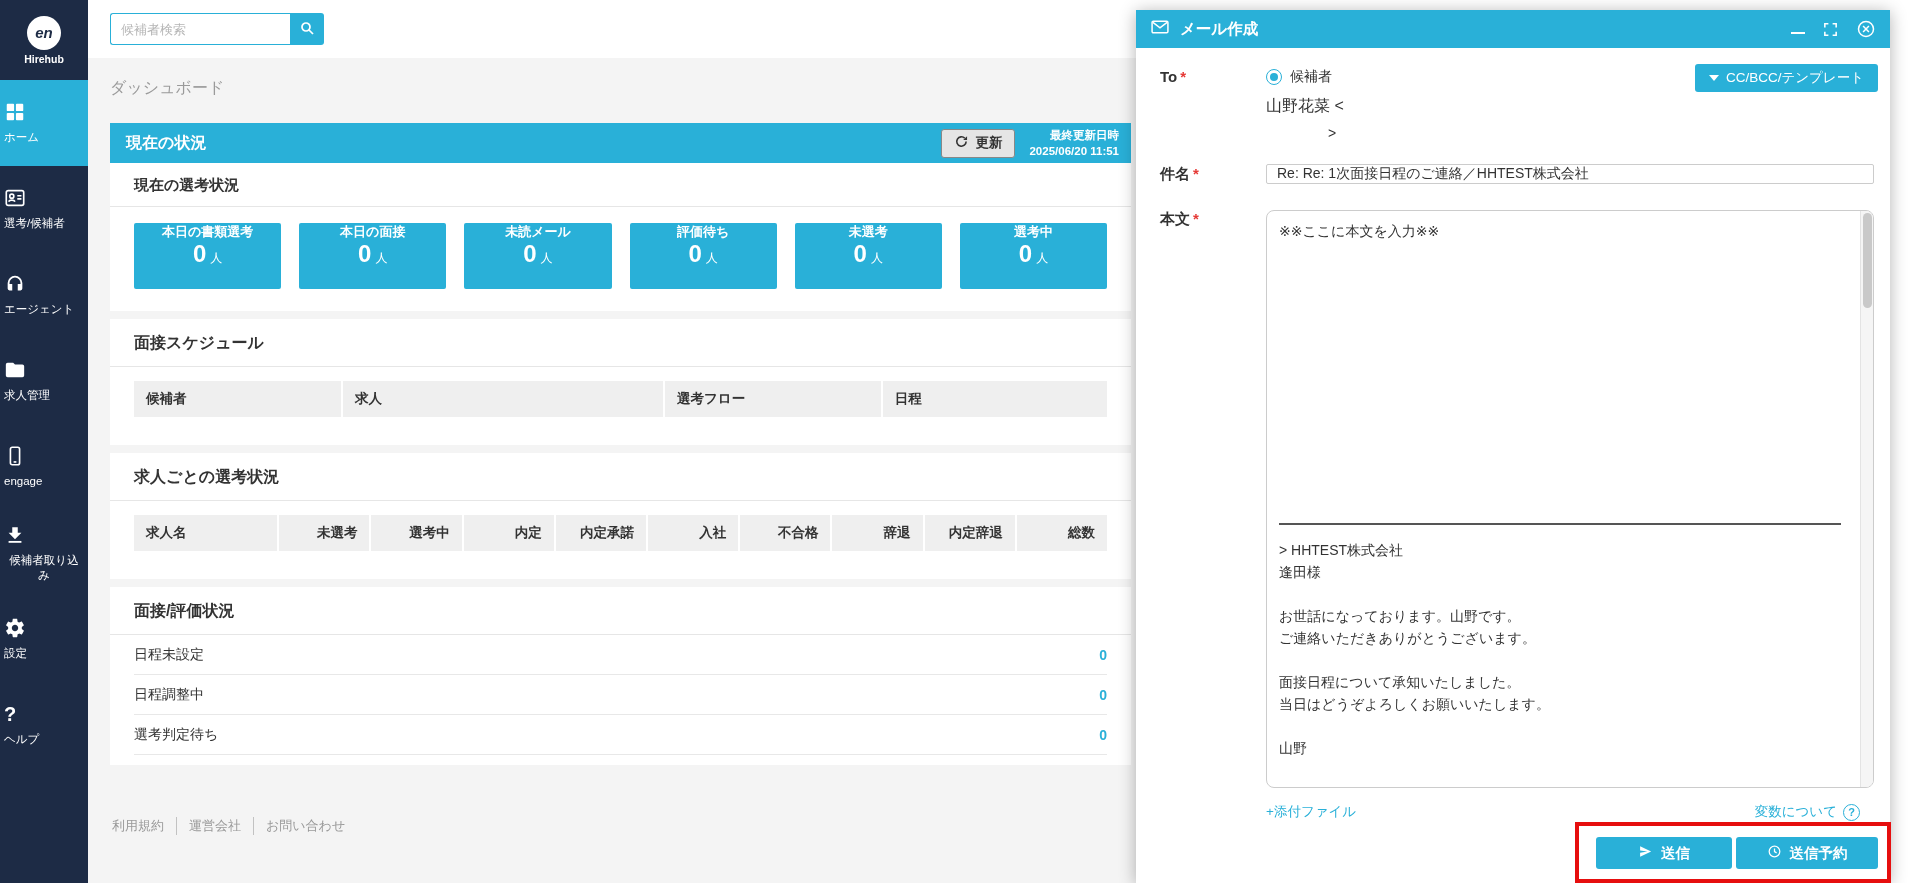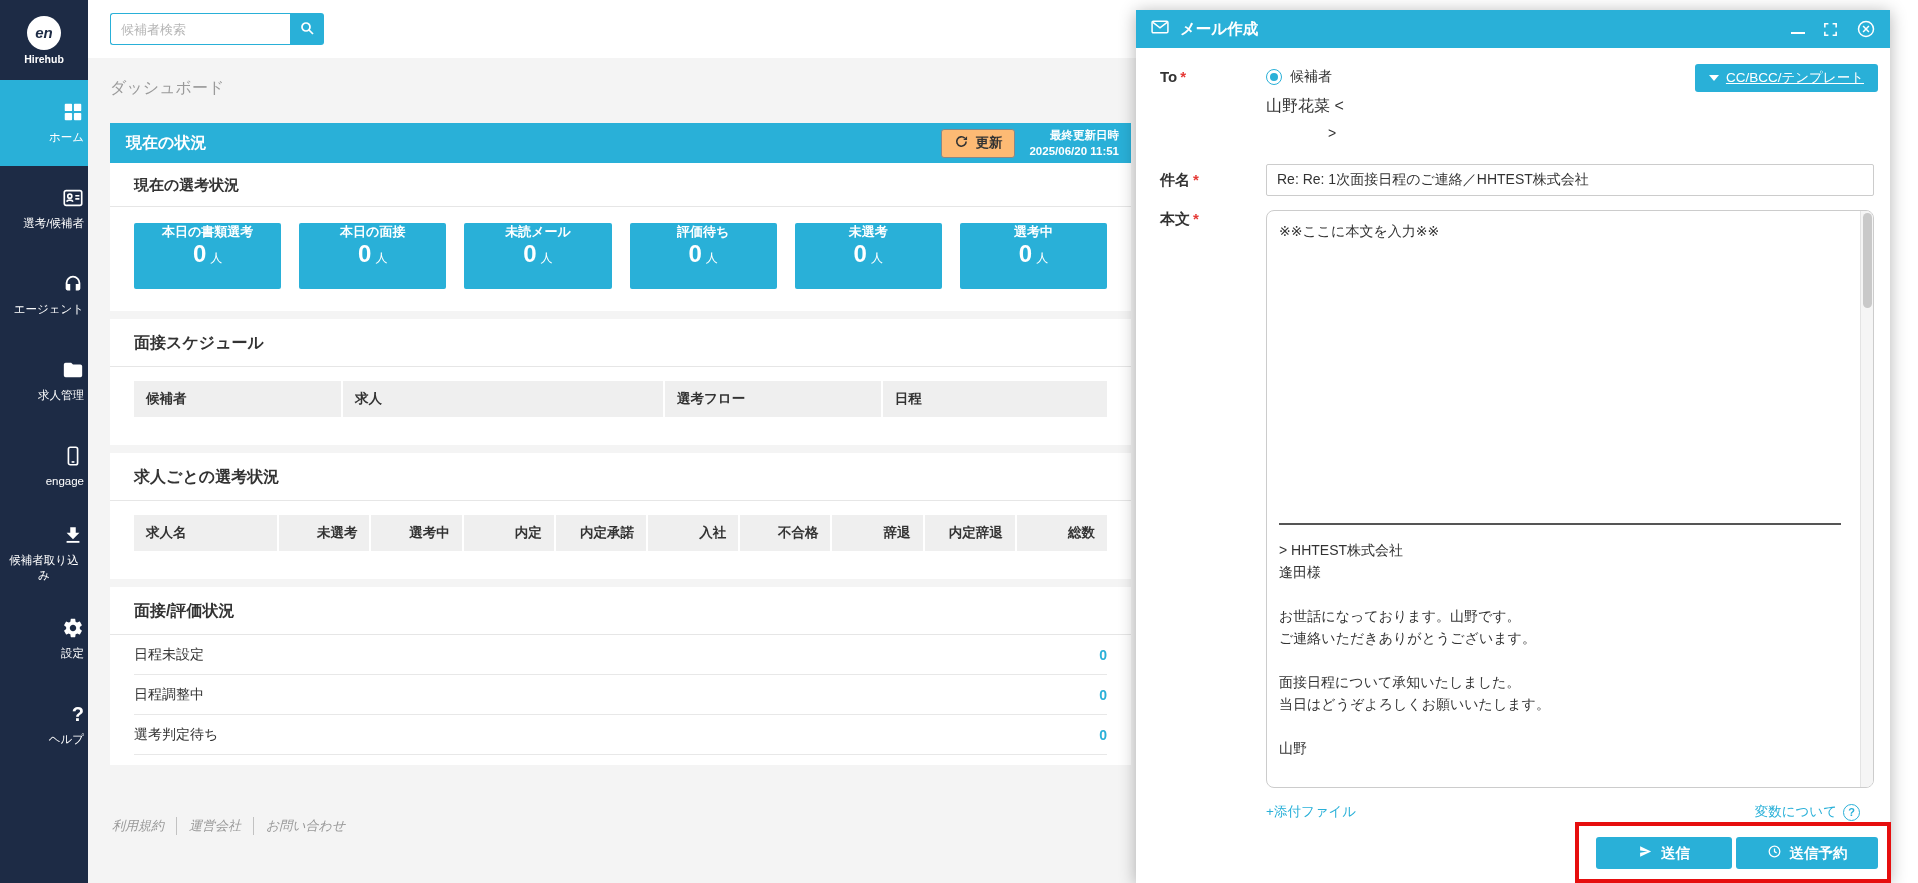--- a/index.html
+++ b/index.html
@@ -6,21 +6,21 @@
   html,body { width:1918px; height:883px; overflow:hidden; background:#fff;
               font-family:"Liberation Sans","DejaVu Sans",sans-serif; color:#333; }
   :root { --accent:#29b0d8; --sidebar-bg:#1d2b45; --annotation-red:#e60e0e; }
 
   
   .sidebar { position:fixed; left:0; top:0; width:88px; height:883px; background:var(--sidebar-bg); z-index:5; }
   .logo { height:80px; display:flex; flex-direction:column; align-items:center; justify-content:center; gap:3px; }
   .logo-circle { width:34px; height:34px; background:#fff; border-radius:50%; display:flex; align-items:center; justify-content:center;
                  color:var(--sidebar-bg); font-weight:bold; font-style:italic; font-size:15px; }
   .logo-sub { color:#fff; font-size:10.5px; font-weight:bold; }
-  .nav-item { height:86px; display:flex; flex-direction:column; align-items:flex-end; justify-content:center; gap:7px;
+  .nav-item { height:86px; display:flex; flex-direction:column; align-items:flex-start; justify-content:center; gap:7px;
               color:#fff; font-size:11.5px; text-align:center; padding:0 4px; line-height:1.25; cursor:pointer; }
   .nav-item.active { background:var(--accent); }
   .nav-item svg { width:22px; height:22px; display:block; }
   .help-glyph { font-size:20px; font-weight:bold; line-height:22px; }
 
   
   .main { margin-left:88px; height:883px; background:#fff; }
   .topbar { height:58px; background:#fff; padding:13px 0 0 22px; }
   .searchbox { display:flex; width:214px; }
   .searchbox input { width:180px; height:32px; border:1px solid var(--accent); border-right:none; border-radius:3px 0 0 3px;
@@ -31,21 +31,21 @@
   .search-btn svg { width:16px; height:16px; }
 
   .content-col { width:1065px; height:825px; background:#f4f4f4; padding:0 22px; }
   .breadcrumb { padding-top:20px; color:#9a9a9a; font-size:16px; }
   .panel-stack { margin-top:24px; }
   .panel { background:#fff; }
   .panel-gap { height:8px; }
 
   .sec-header { height:40px; background:var(--accent); display:flex; align-items:center; color:#fff; }
   .sec-header .sec-title { font-size:16px; font-weight:bold; margin-left:16px;font-family:Liberation Mono, monospace; }
-  .refresh-btn { margin-left:auto; height:29px; background:#fdba74; border:1px solid #888; border-radius:3px;
+  .refresh-btn { margin-left:auto; height:29px; background:#e5e5e5; border:1px solid #888; border-radius:3px;
                  padding:0 12px; font-size:13.5px; font-weight:bold; color:#333; display:flex; align-items:center; gap:6px; cursor:pointer; font-family:inherit; }
   .refresh-btn svg { width:15px; height:15px; }
   .updated { margin:0 12px 0 14px; text-align:right; font-size:11.5px; font-weight:bold; line-height:1.4; }
 
   .sub-title { padding:13px 24px 11px; font-size:15px; font-weight:bold; border-bottom:1px solid #e6e6e6; }
   .cards { display:flex; gap:18px; padding:16px 24px 22px; }
   .stat-card { flex:1; height:66px; background:var(--accent); border-radius:2px; color:#fff; text-align:center; cursor:pointer; }
   .card-label { font-size:13px; font-weight:bold; }
   .card-value { font-size:24px; font-weight:bold; line-height:1.1; }
   .card-unit { font-size:12px; font-weight:normal; margin-left:4px; }
@@ -57,21 +57,21 @@
   .th:last-child { border-right:none; }
   .tbody-empty { height:28px; }
   .c1{flex:.21} .c2{flex:.34} .c3{flex:.22} .c4{flex:.23}
   .jc-name { flex:1.55; } .jc { flex:.86; text-align:right; }
 
   .eval-rows { padding:0 24px 10px; }
   .eval-row { height:40px; display:flex; align-items:center; border-bottom:1px solid #e8e8e8; }
   .eval-label { font-size:14px; }
   .eval-value { margin-left:auto; color:var(--accent); font-weight:bold; font-size:14px; cursor:pointer; }
 
-  .page-footer { margin-top:52px; display:flex; align-items:flex-end; color:#999; font-size:13px;font-style:italic; }
+  .page-footer { margin-top:52px; display:flex; align-items:flex-end; color:#999; font-size:13px; }
   .footer-link { padding:0 12px; border-right:1px solid #c2c2c2; cursor:pointer; }
   .footer-link:first-child { padding-left:2px; }
   .footer-link:last-child { border-right:none; }
 
   
   .modal { position:fixed; left:1136px; top:10px; width:754px; height:873px; background:#fff;
            box-shadow:0 2px 16px rgba(0,0,0,.3); z-index:20; }
   .modal-header { height:38px; background:var(--accent); display:flex; align-items:center; padding:0 14px; }
   .modal-header svg.mail { width:20px; height:20px; }
   .modal-title { color:#fff; font-size:15.5px; font-weight:bold; margin-left:10px; }
@@ -87,25 +87,25 @@
   .to-row { position:absolute; top:20px; left:24px; right:230px; display:flex; }
   .radio-line { display:flex; align-items:center; gap:8px; }
   .radio { width:16px; height:16px; border:1.5px solid var(--accent); border-radius:50%; position:relative; flex:none; cursor:pointer; }
   .radio::after { content:""; position:absolute; left:50%; top:50%; transform:translate(-50%,-50%);
                   width:8px; height:8px; border-radius:50%; background:var(--accent); }
   .radio-label { font-size:14px; }
   .to-name { margin-top:10px; font-size:16px; }
   .to-bracket { margin-top:8px; padding-left:62px; font-size:14px; }
 
   .cc-btn { position:absolute; top:16px; right:12px; height:28px; background:var(--accent); color:#fff; border:none;
-            border-radius:3px; font-size:13.5px; padding:0 14px; display:flex; align-items:center; gap:7px; cursor:pointer; font-family:inherit;text-decoration:underline; }
+            border-radius:3px; font-size:13.5px; padding:0 14px; display:flex; align-items:center; gap:7px; cursor:pointer; font-family:inherit; }
   .caret { width:0; height:0; border-left:5px solid transparent; border-right:5px solid transparent; border-top:6px solid #fff; }
 
   .subject-row { position:absolute; top:116px; left:24px; right:16px; display:flex; align-items:center; }
-  .subject-row input { flex:1; height:32px; border:1px solid #ccc; border-radius:2px; padding:0 10px; font-size:14px; font-family:inherit; color:#333; outline:none; }
+  .subject-row input { flex:1; height:20px; border:1px solid #ccc; border-radius:2px; padding:0 10px; font-size:14px; font-family:inherit; color:#333; outline:none; }
 
   .body-row { position:absolute; top:162px; left:24px; right:16px; bottom:95px; display:flex; }
   .editor { flex:1; border:1px solid #ccc; border-radius:8px; position:relative; padding:10px 28px 10px 12px; font-size:14px; overflow:hidden; cursor:text; }
   .editor-line1 { line-height:20px; }
   .editor hr { border:none; border-top:2px solid #555; margin:282px 4px 14px 0; }
   .editor-quote { white-space:pre-line; line-height:22px; }
   .fake-scrollbar { position:absolute; top:0; right:0; bottom:0; width:13px; background:#f5f5f5; border-left:1px solid #e3e3e3; }
   .fake-thumb { position:absolute; top:2px; right:1.5px; width:9px; height:95px; background:#c9c9c9; border-radius:5px; cursor:grab; }
 
   .attach-row { position:absolute; left:130px; right:30px; bottom:62px; display:flex; align-items:center; font-size:13.5px; }

